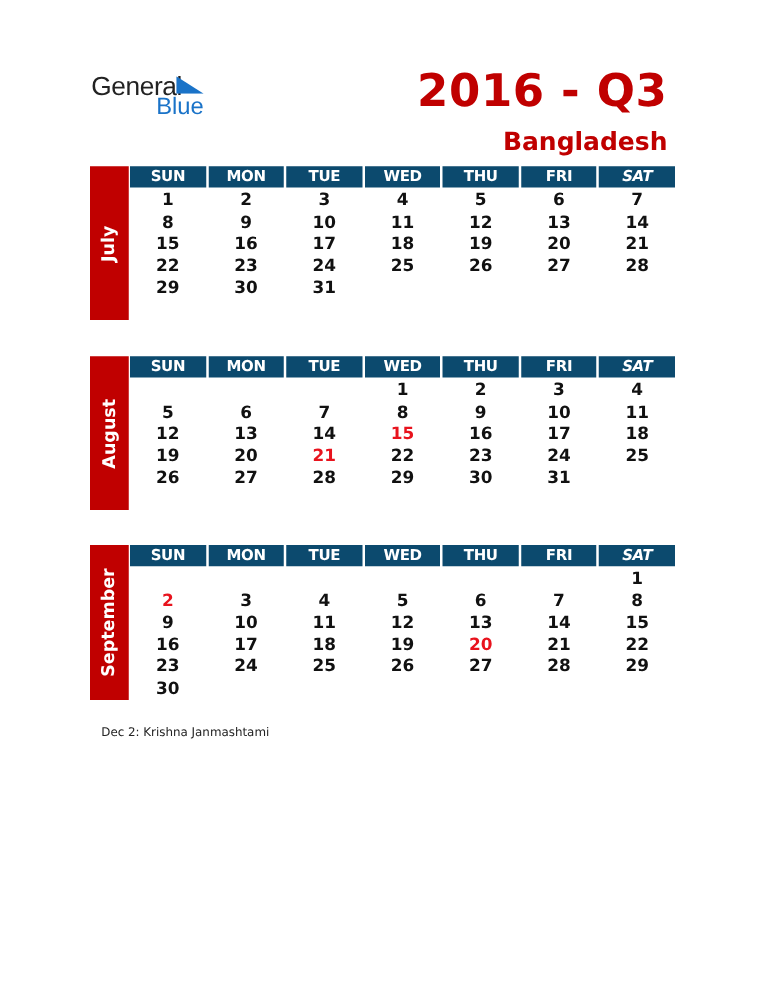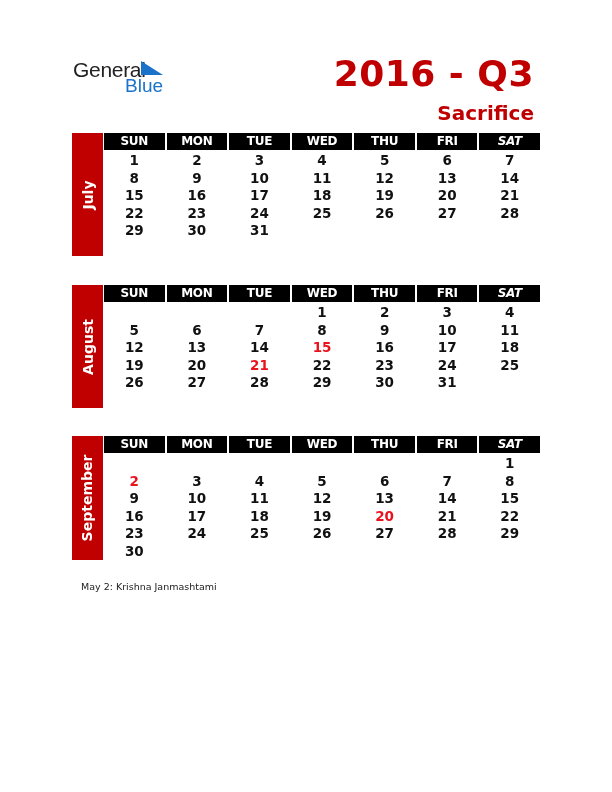--- a/index.html
+++ b/index.html
@@ -9,41 +9,41 @@
   .logo-blue { position:absolute; left:52px; top:17px; font-family:"Liberation Sans", sans-serif; font-size:19px; color:#1a73c8; }
   .logo-tri-wrap { position:absolute; left:68px; top:3px; width:22px; height:14px; }
   .title { position:absolute; right:78px; top:53px; font-size:36px; font-weight:bold; color:#c00000; letter-spacing:0.5px; font-family:"DejaVu Sans", sans-serif; }
   .country { position:absolute; right:78px; top:101px; font-size:20px; font-weight:bold; color:#c00000; font-family:"DejaVu Sans", sans-serif; }
   .month { position:absolute; left:72px; width:468px; }
   .month-strip { position:absolute; left:0; top:0; width:31px; background:#c00000; }
   .month-label { position:absolute; left:0; width:31px; color:#fff; font-weight:bold; font-size:14px; display:flex; align-items:center; justify-content:center; }
   .month-label span { display:block; transform:rotate(-90deg); white-space:nowrap; }
   .grid { position:absolute; left:32px; top:0; width:436px; }
   .head-row { display:flex; height:17px; }
-  .head-cell { flex:1; background:#000000; color:#fff; font-weight:bold; font-size:12px; text-align:center; line-height:17px; margin-right:2px; font-family:"DejaVu Sans", sans-serif; letter-spacing:-0.3px; }
+  .head-cell { flex:1; background:#0c4a6e; color:#fff; font-weight:bold; font-size:12px; text-align:center; line-height:17px; margin-right:2px; font-family:"DejaVu Sans", sans-serif; letter-spacing:-0.3px; }
   .head-cell:last-child { margin-right:0;font-style:italic; }
   .week-row { display:flex; height:17.5px; }
   .day { flex:1; text-align:center; font-weight:bold; font-size:13.5px; line-height:17.5px; margin-right:2px; font-family:"DejaVu Sans", sans-serif; }
   .day:last-child { margin-right:0; }
   .day.holiday { color:#e8131d; }
   .notes { position:absolute; left:81px; top:580px; font-size:9.5px; color:#222; line-height:14.2px; font-family:"DejaVu Sans", sans-serif; }
 </style>
 </head>
 <body>
 
 <div class="logo">
   <span class="logo-general">General</span>
   <span class="logo-blue">Blue</span>
   <svg class="logo-tri-wrap" viewBox="0 0 22 14" width="22" height="14">
     <polygon points="0,0 0,14 22,14" fill="#1a73c8"></polygon>
   </svg>
 </div>
 
 <div class="title">2016 - Q3</div>
-<div class="country">Sacrifice</div>
+<div class="country">Bangladesh</div>
 
 <div id="months-container">
     <div class="month" style="top: 133px; height: 110.5px;">
       <div class="month-strip" style="height: 123px;"></div>
       <div class="month-label" style="top: 0px; height: 123px;">
         <span>July</span>
       </div>
       <div class="grid">
         <div class="head-row">
           <div class="head-cell">SUN</div>
@@ -233,14 +233,14 @@
           <div class="day"></div>
           <div class="day"></div>
           <div class="day"></div>
           <div class="day"></div>
         </div>
       </div>
     </div>
   </div>
 
 <div class="notes" id="notes">
-    <div>May 2: Krishna Janmashtami</div>
+    <div>Dec 2: Krishna Janmashtami</div>
   </div>
 
 </body></html>

